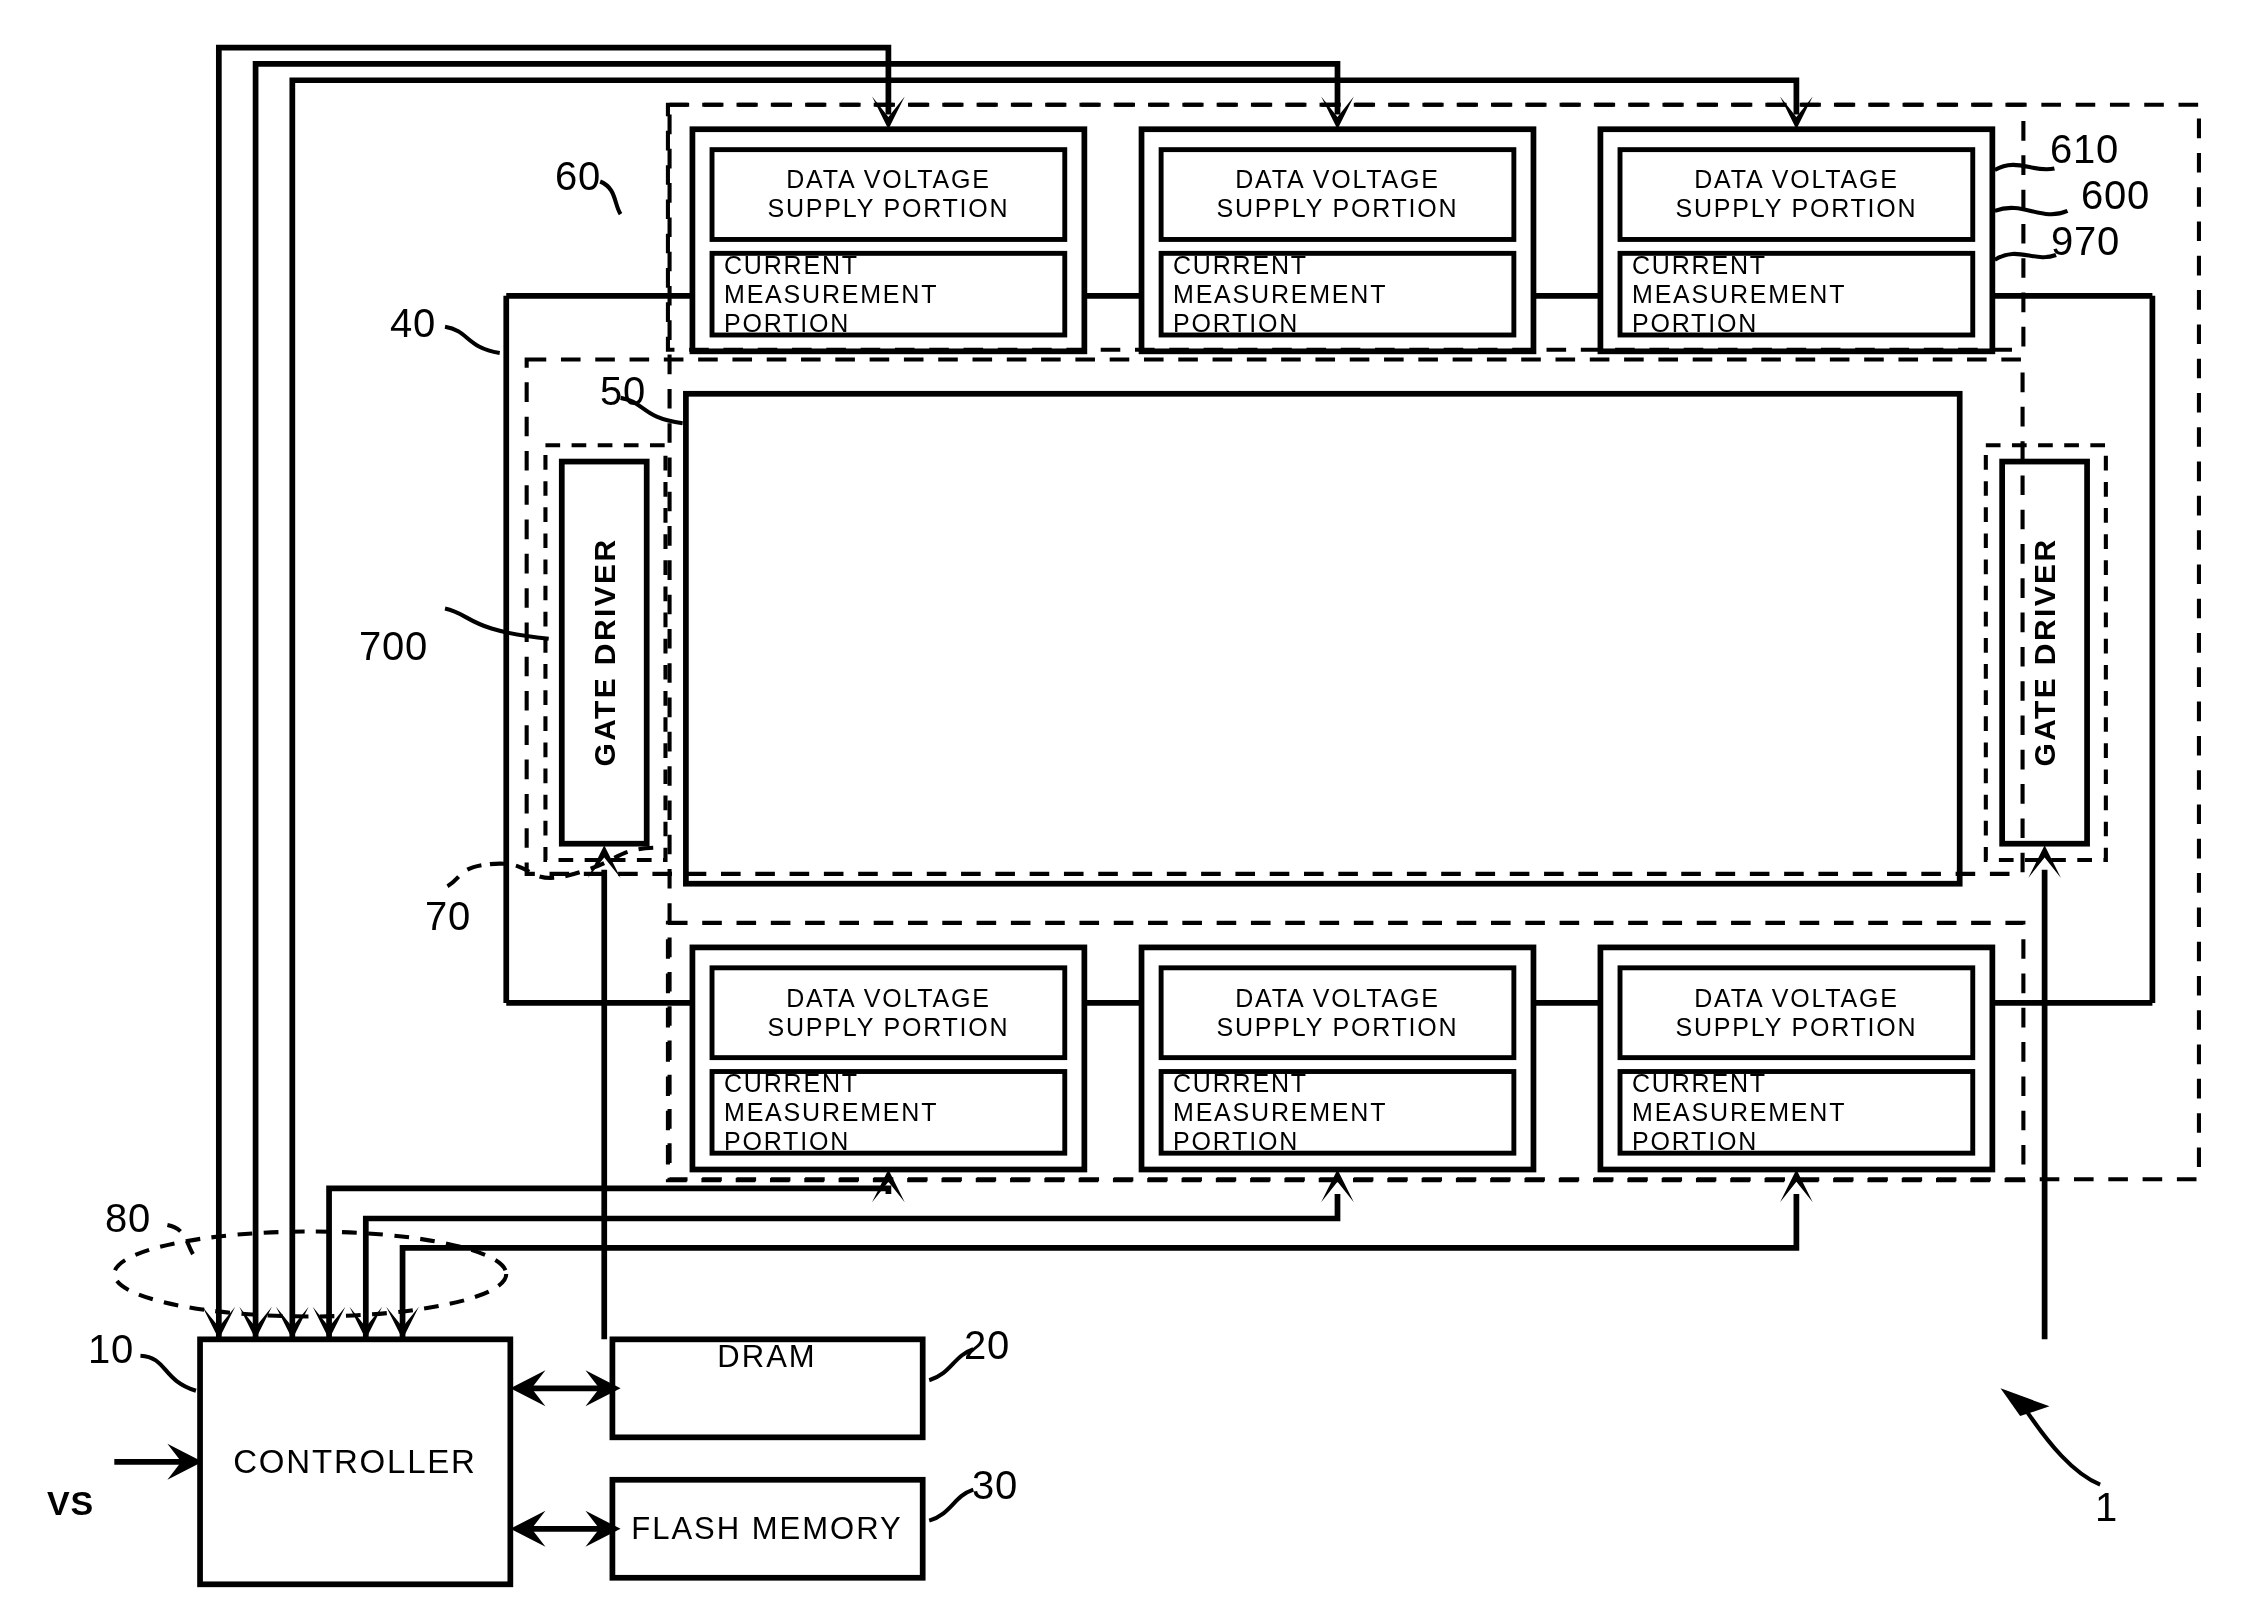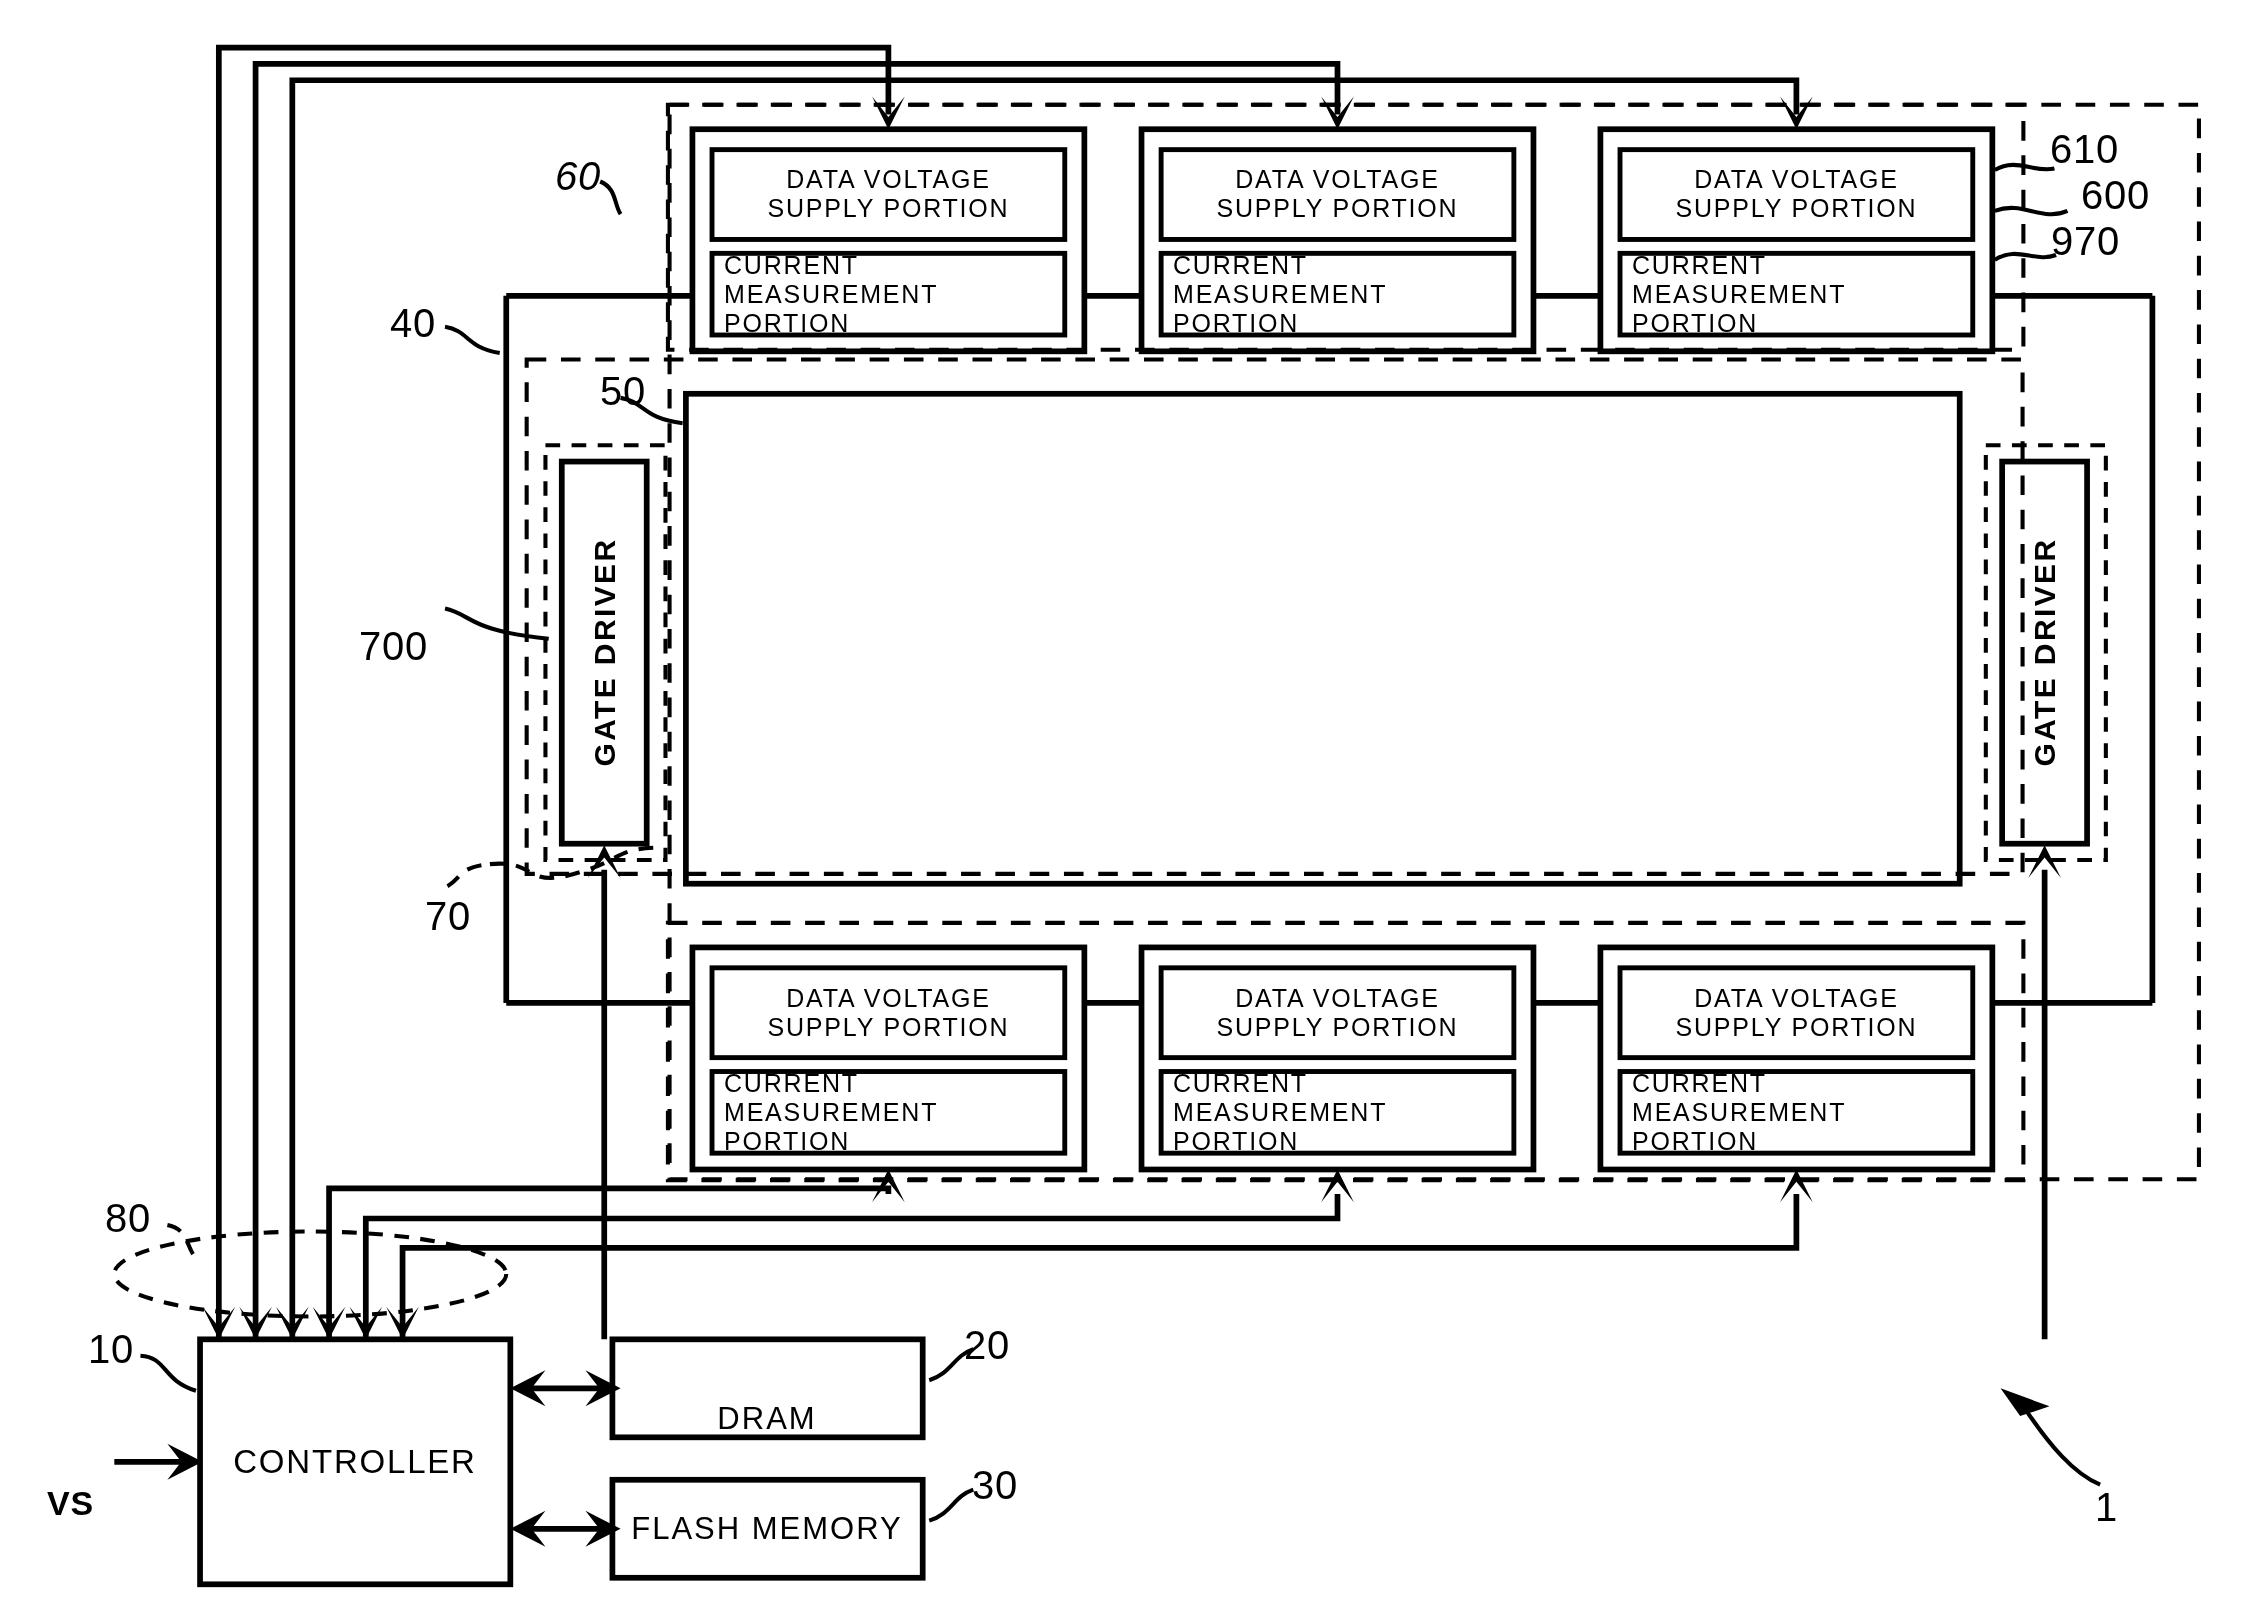--- a/index.html
+++ b/index.html
@@ -262,32 +262,32 @@
 <div style="position:absolute;left:562px;top:461px;width:85px;height:382px;display:flex;align-items:center;justify-content:center;">
   <span class="t-gate" style="transform:rotate(-90deg);white-space:nowrap;">GATE DRIVER</span>
 </div>
 <div style="position:absolute;left:2002px;top:461px;width:85px;height:382px;display:flex;align-items:center;justify-content:center;">
   <span class="t-gate" style="transform:rotate(-90deg);white-space:nowrap;">GATE DRIVER</span>
 </div>
 
 <div style="position:absolute;left:200px;top:1339px;width:310px;height:245px;display:flex;align-items:center;justify-content:center;">
   <span class="t-ctrl">CONTROLLER</span>
 </div>
-<div style="position:absolute;left:612px;top:1339px;width:310px;height:98px;display:flex;align-items:flex-end;justify-content:center;">
+<div style="position:absolute;left:612px;top:1339px;width:310px;height:98px;display:flex;align-items:flex-start;justify-content:center;">
   <span class="t-mem">DRAM</span>
 </div>
 <div style="position:absolute;left:612px;top:1480px;width:310px;height:98px;display:flex;align-items:center;justify-content:center;">
   <span class="t-mem">FLASH MEMORY</span>
 </div>
 
 <div style="position:absolute;left:47px;top:1484px;">
   <span class="t-vs">VS</span>
 </div>
 
-<div style="position:absolute;left:555px;top:154px;font-style:italic;">
+<div style="position:absolute;left:555px;top:154px;">
   <span class="t-ref">60</span>
 </div>
 <div style="position:absolute;left:390px;top:301px;">
   <span class="t-ref">40</span>
 </div>
 <div style="position:absolute;left:600px;top:369px;">
   <span class="t-ref">50</span>
 </div>
 <div style="position:absolute;left:359px;top:581px;margin-top:43px;">
   <span class="t-ref">700</span>

